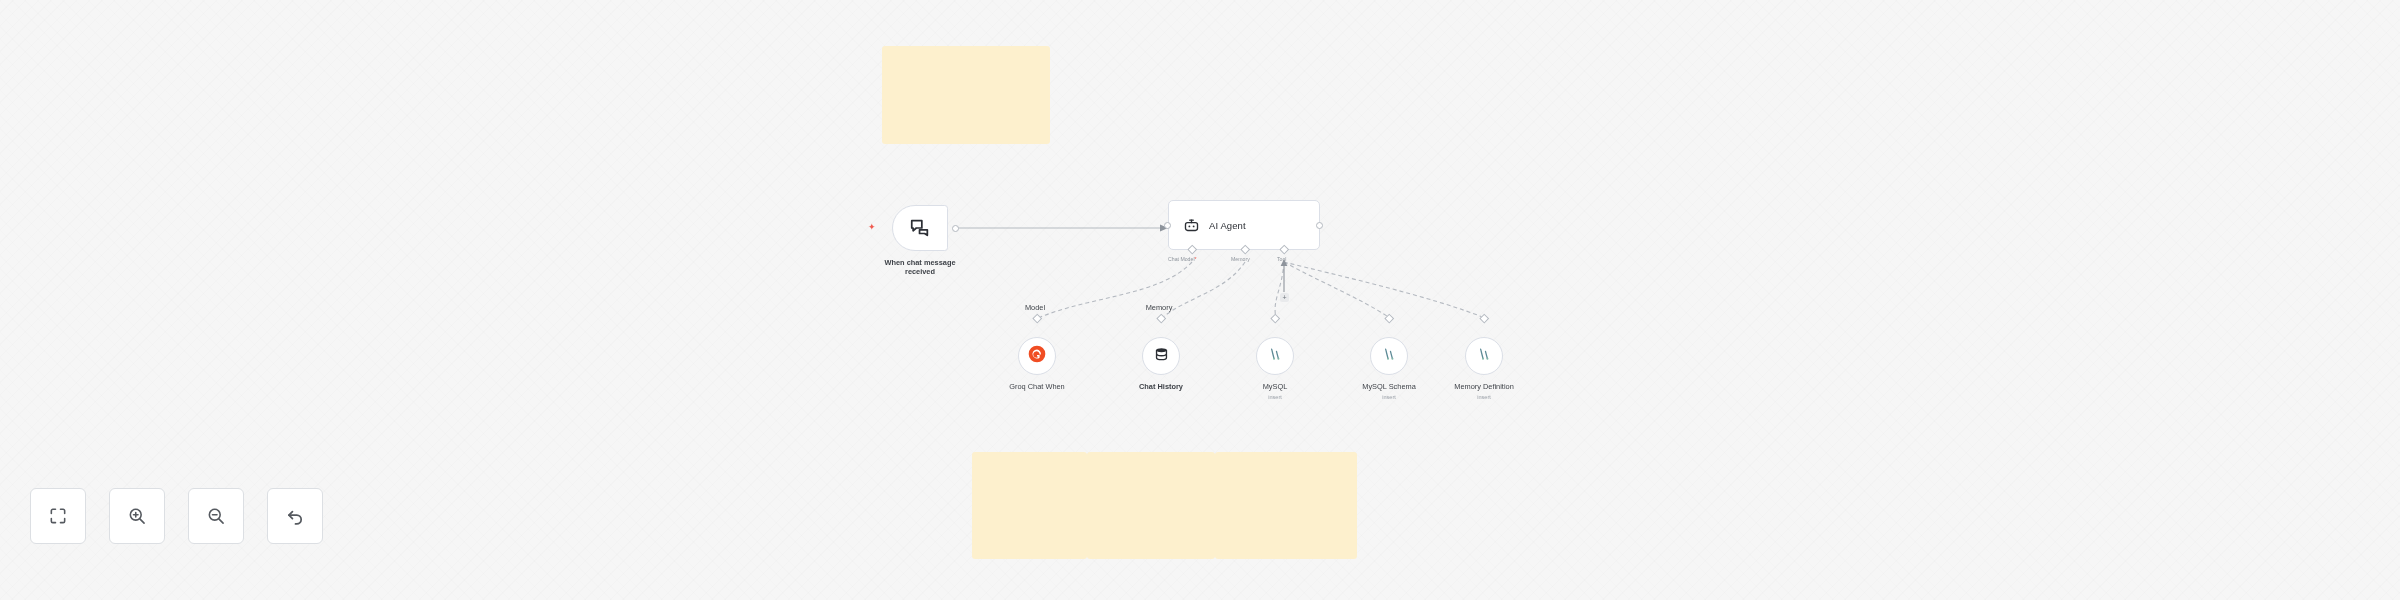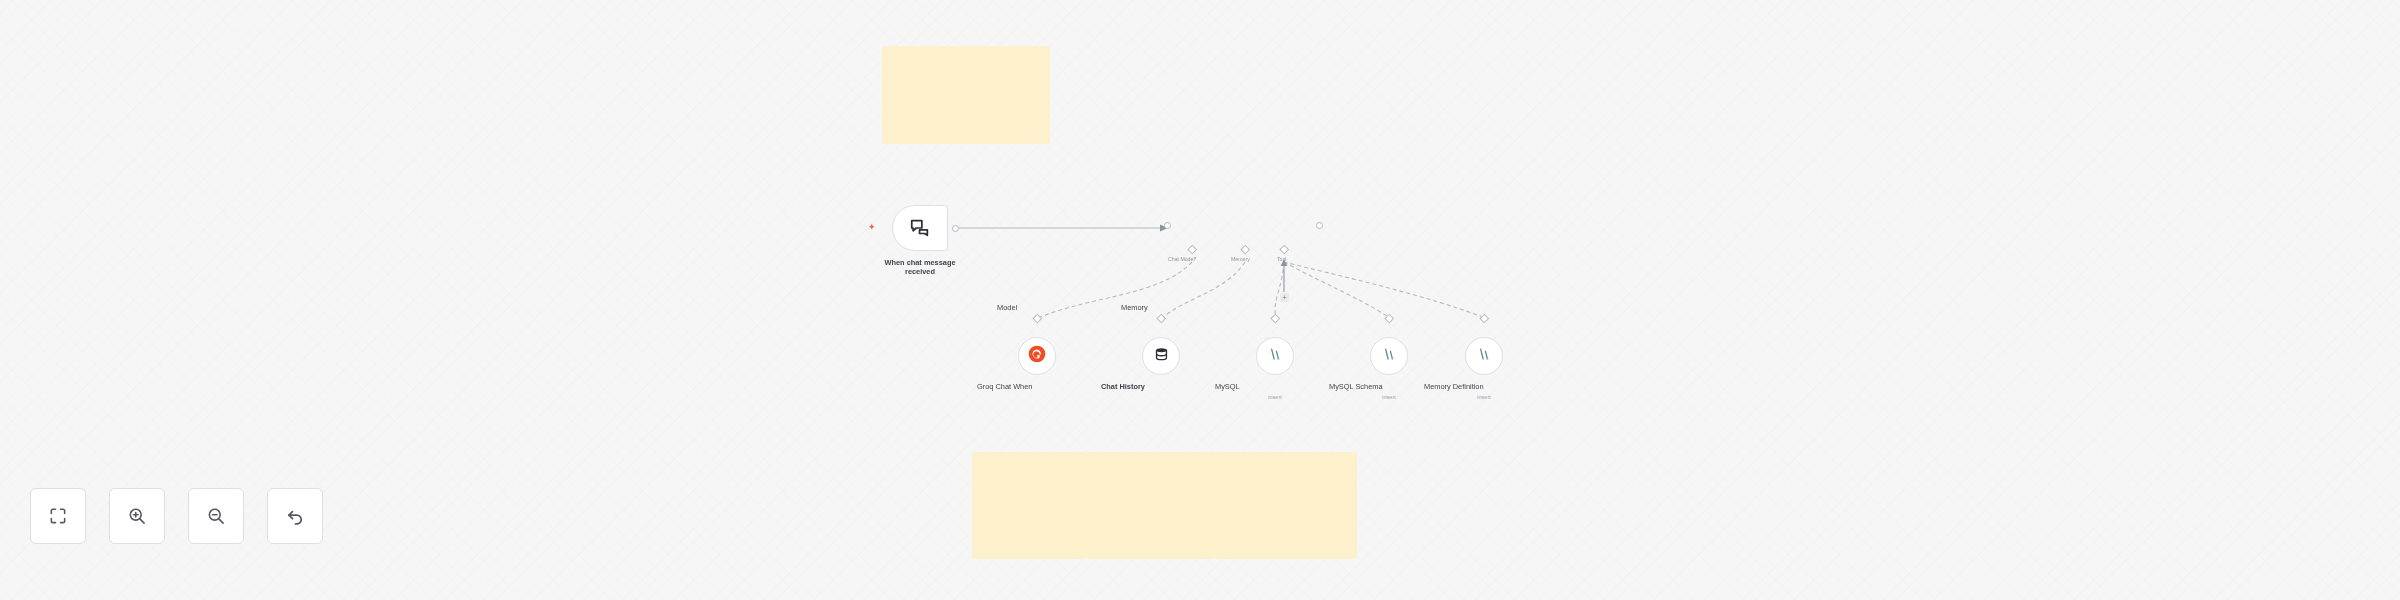--- a/index.html
+++ b/index.html
@@ -94,21 +94,21 @@
     border-radius: 50%;
     background: #fff;
     border: 1px solid #dbdfe7;
     box-sizing: border-box;
     display: flex;
     align-items: center;
     justify-content: center;
   }
   .subnode-caption {
     position: absolute;
-    text-align: left;
+    text-align: center;
     font-size: 7.4px;
     line-height: 9px;
     color: #3f4349;
     white-space: nowrap;
   }
   .subnode-sub {
     position: absolute;
     text-align: center;
     font-size: 5.6px;
     line-height: 7px;
@@ -212,20 +212,32 @@
         <path d="M3 4h11v8H8l-3.5 3V12H3z"></path>
         <path d="M11.5 14h8.5v6l-3-2h-5.5z"></path>
       </svg>
     </span>
   </div>
   <span class="bolt" style="left:868px;top:223px;">✦</span>
   <div class="dot" style="left:952px;top:224.5px;"></div>
   <div class="node-caption" style="left:860px;top:258px;width:120px;font-weight:bold;">When chat message
 received</div>
 
+  <div class="node agent" style="left:1168px;top:200px;width:152px;height:50px;">
+    <span class="node-icon">
+      <svg width="17" height="17" viewBox="0 0 24 24" fill="none" stroke="#2b2e34" stroke-width="1.9" stroke-linecap="round" stroke-linejoin="round">
+        <rect x="3.5" y="8" width="17" height="11" rx="3"></rect>
+        <circle cx="9" cy="13.3" r="1.3" fill="#2b2e34" stroke="none"></circle>
+        <circle cx="15" cy="13.3" r="1.3" fill="#2b2e34" stroke="none"></circle>
+        <path d="M12 8V4.5"></path>
+        <path d="M9.5 4.5h5"></path>
+      </svg>
+    </span>
+    <span class="agent-title">AI Agent</span>
+  </div>
   <div class="dot" style="left:1164px;top:221.5px;"></div>
   <div class="dot" style="left:1316px;top:221.5px;"></div>
 
   <div class="diamond" style="left:1188.5px;top:246px;"></div>
   <div class="port-label" style="left:1168px;top:256px;">
     <span>Chat Model</span><span class="req">*</span>
   </div>
 
   <div class="diamond" style="left:1241.5px;top:246px;"></div>
   <div class="port-label" style="left:1231px;top:256px;">Memory</div>

